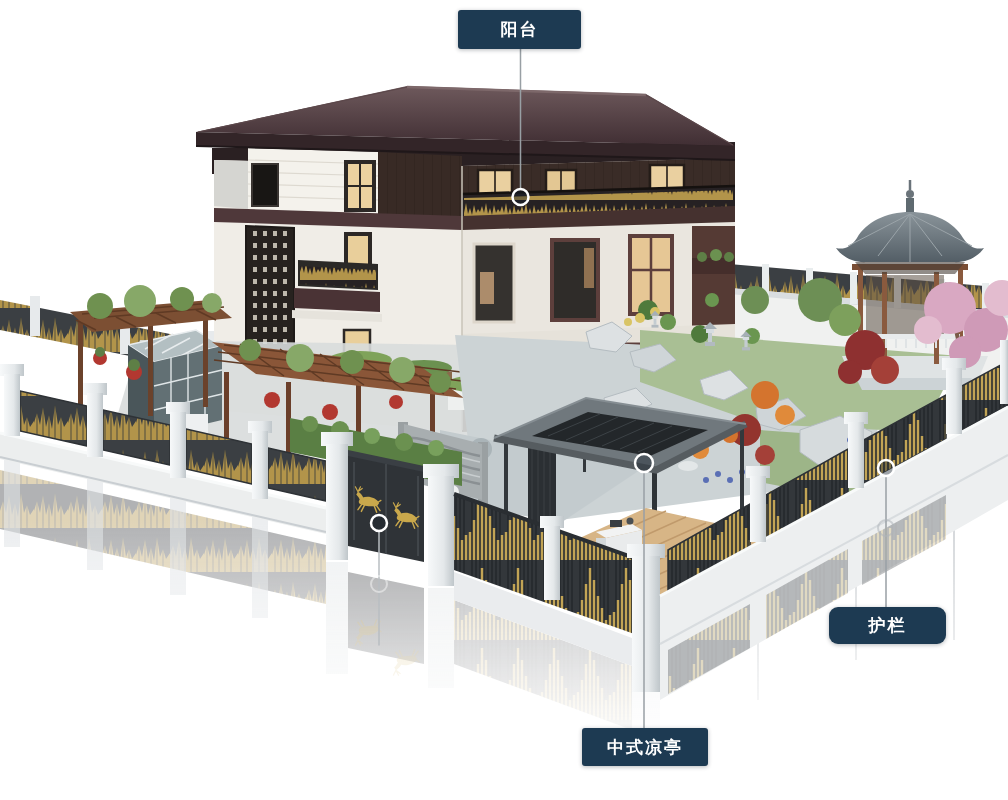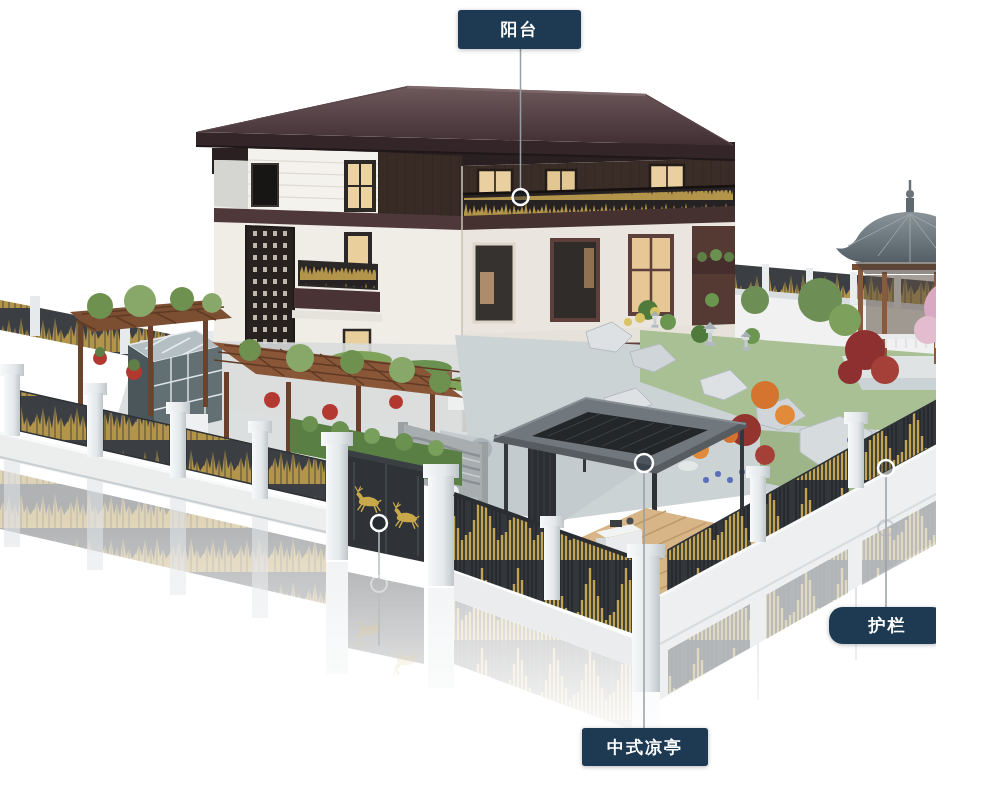--- a/index.html
+++ b/index.html
@@ -1,26 +1,26 @@
 <!DOCTYPE html>
 <html><head>
 <meta charset="utf-8">
 <style>
   html,body{margin:0;padding:0;background:#ffffff;}
-  .stage{position:relative;width:936px;height:800px;background:#ffffff;overflow:hidden;
+  .stage{position:relative;width:1008px;height:800px;background:#ffffff;overflow:hidden;
          font-family:Liberation Mono, monospace;text-align:right;}
   .stage svg{position:absolute;left:0;top:0;}
   .callout-label{position:absolute;background:#1d3a52;color:#ffffff;display:flex;
     align-items:center;justify-content:center;font-weight:700;font-size:17px;
     letter-spacing:2px;border-radius:3px;box-shadow:0 1px 4px rgba(10,20,30,.3);
     user-select:none;}
   #label-balcony{left:458px;top:10px;width:123px;height:39px;}
   #label-gate{left:318px;top:645px;width:122px;height:36px;letter-spacing:1px;}
   #label-pavilion{left:582px;top:728px;width:126px;height:38px;}
-  #label-railing{left:829px;top:607px;width:117px;height:37px;border-radius:14px;}
+  #label-railing{left:829px;top:607px;width:117px;height:37px;border-radius:9px;}
 </style>
 </head>
 <body>
 
 <div class="stage">
 
 <svg width="1008" height="800" viewBox="0 0 1008 800">
 <defs>
   <linearGradient id="roofGrad" x1="0" y1="0" x2="0" y2="1">
     <stop offset="0" stop-color="#6e595c"></stop>

